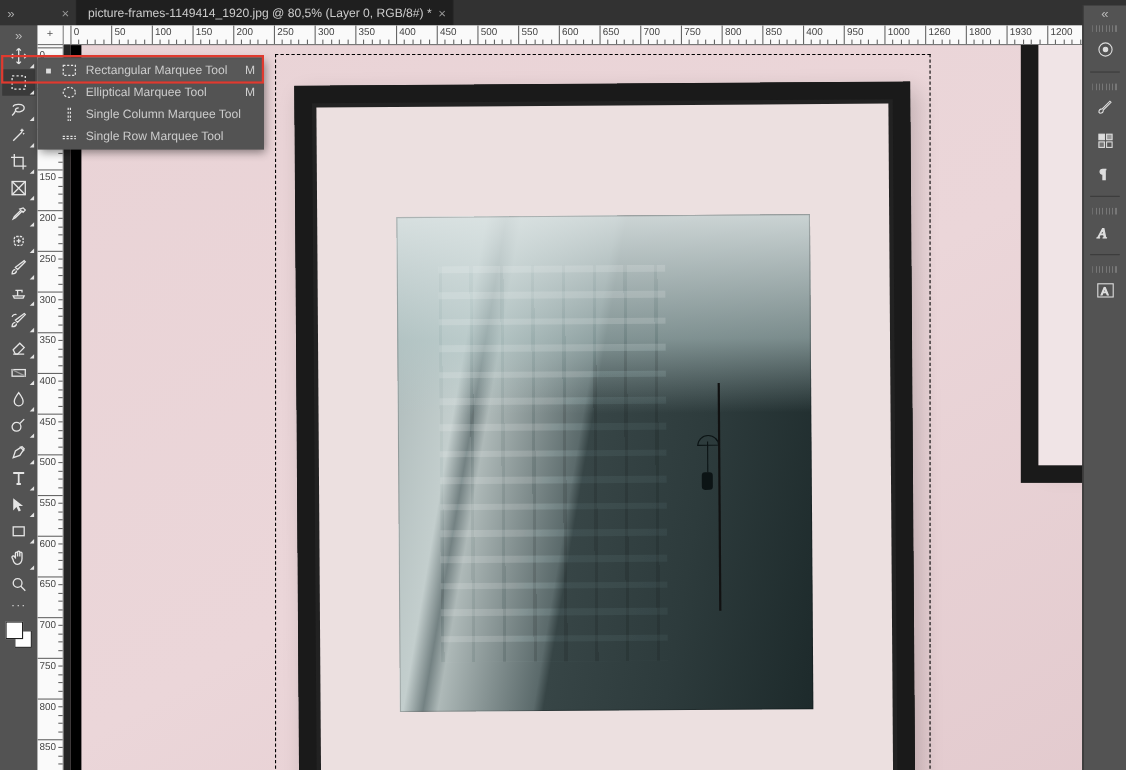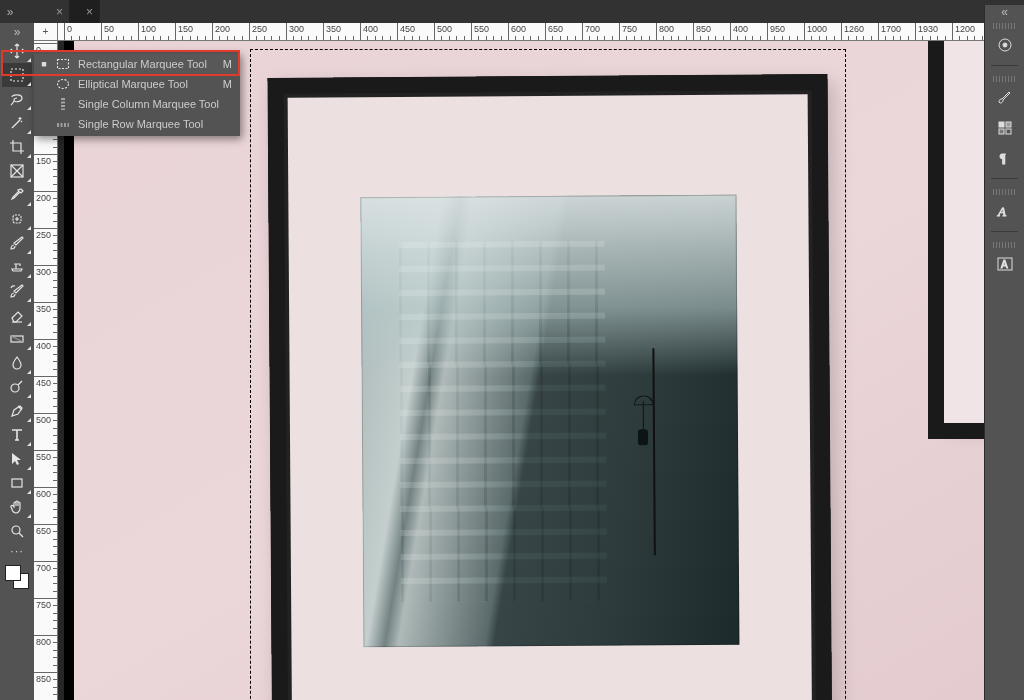--- a/index.html
+++ b/index.html
@@ -181,20 +181,21 @@
 </style>
 </head>
 <body>
 
 <div class="tab-bar">
   <div class="expand">»</div>
   <div class="doc-tab">
     <span class="close">×</span>
   </div>
   <div class="doc-tab active">
+    <span>picture-frames-1149414_1920.jpg @ 80,5% (Layer 0, RGB/8#) *</span>
     <span class="close">×</span>
   </div>
 </div>
 
 <div class="left-toolbar">
   <div class="expand-h">»</div>
 
   <div class="tool-btn">
       <svg viewBox="0 0 16 16">
         <path d="M8 1v14M1 8h14M8 1l-2 2M8 1l2 2M8 15l-2-2M8 15l2-2M1 8l2-2M1 8l2 2M15 8l-2-2M15 8l-2 2"></path>
@@ -534,21 +535,21 @@
     <div class="tick minor" style="left: 768.2px;"></div>
     <div class="tick minor" style="left: 775.6px;"></div>
     <div class="tick" style="left: 783px;">
       <span>1260</span>
     </div>
     <div class="tick minor" style="left: 790.4px;"></div>
     <div class="tick minor" style="left: 797.8px;"></div>
     <div class="tick minor" style="left: 805.2px;"></div>
     <div class="tick minor" style="left: 812.6px;"></div>
     <div class="tick" style="left: 820px;">
-      <span>1700</span>
+      <span>1800</span>
     </div>
     <div class="tick minor" style="left: 827.4px;"></div>
     <div class="tick minor" style="left: 834.8px;"></div>
     <div class="tick minor" style="left: 842.2px;"></div>
     <div class="tick minor" style="left: 849.6px;"></div>
     <div class="tick" style="left: 857px;">
       <span>1930</span>
     </div>
     <div class="tick minor" style="left: 864.4px;"></div>
     <div class="tick minor" style="left: 871.8px;"></div>

